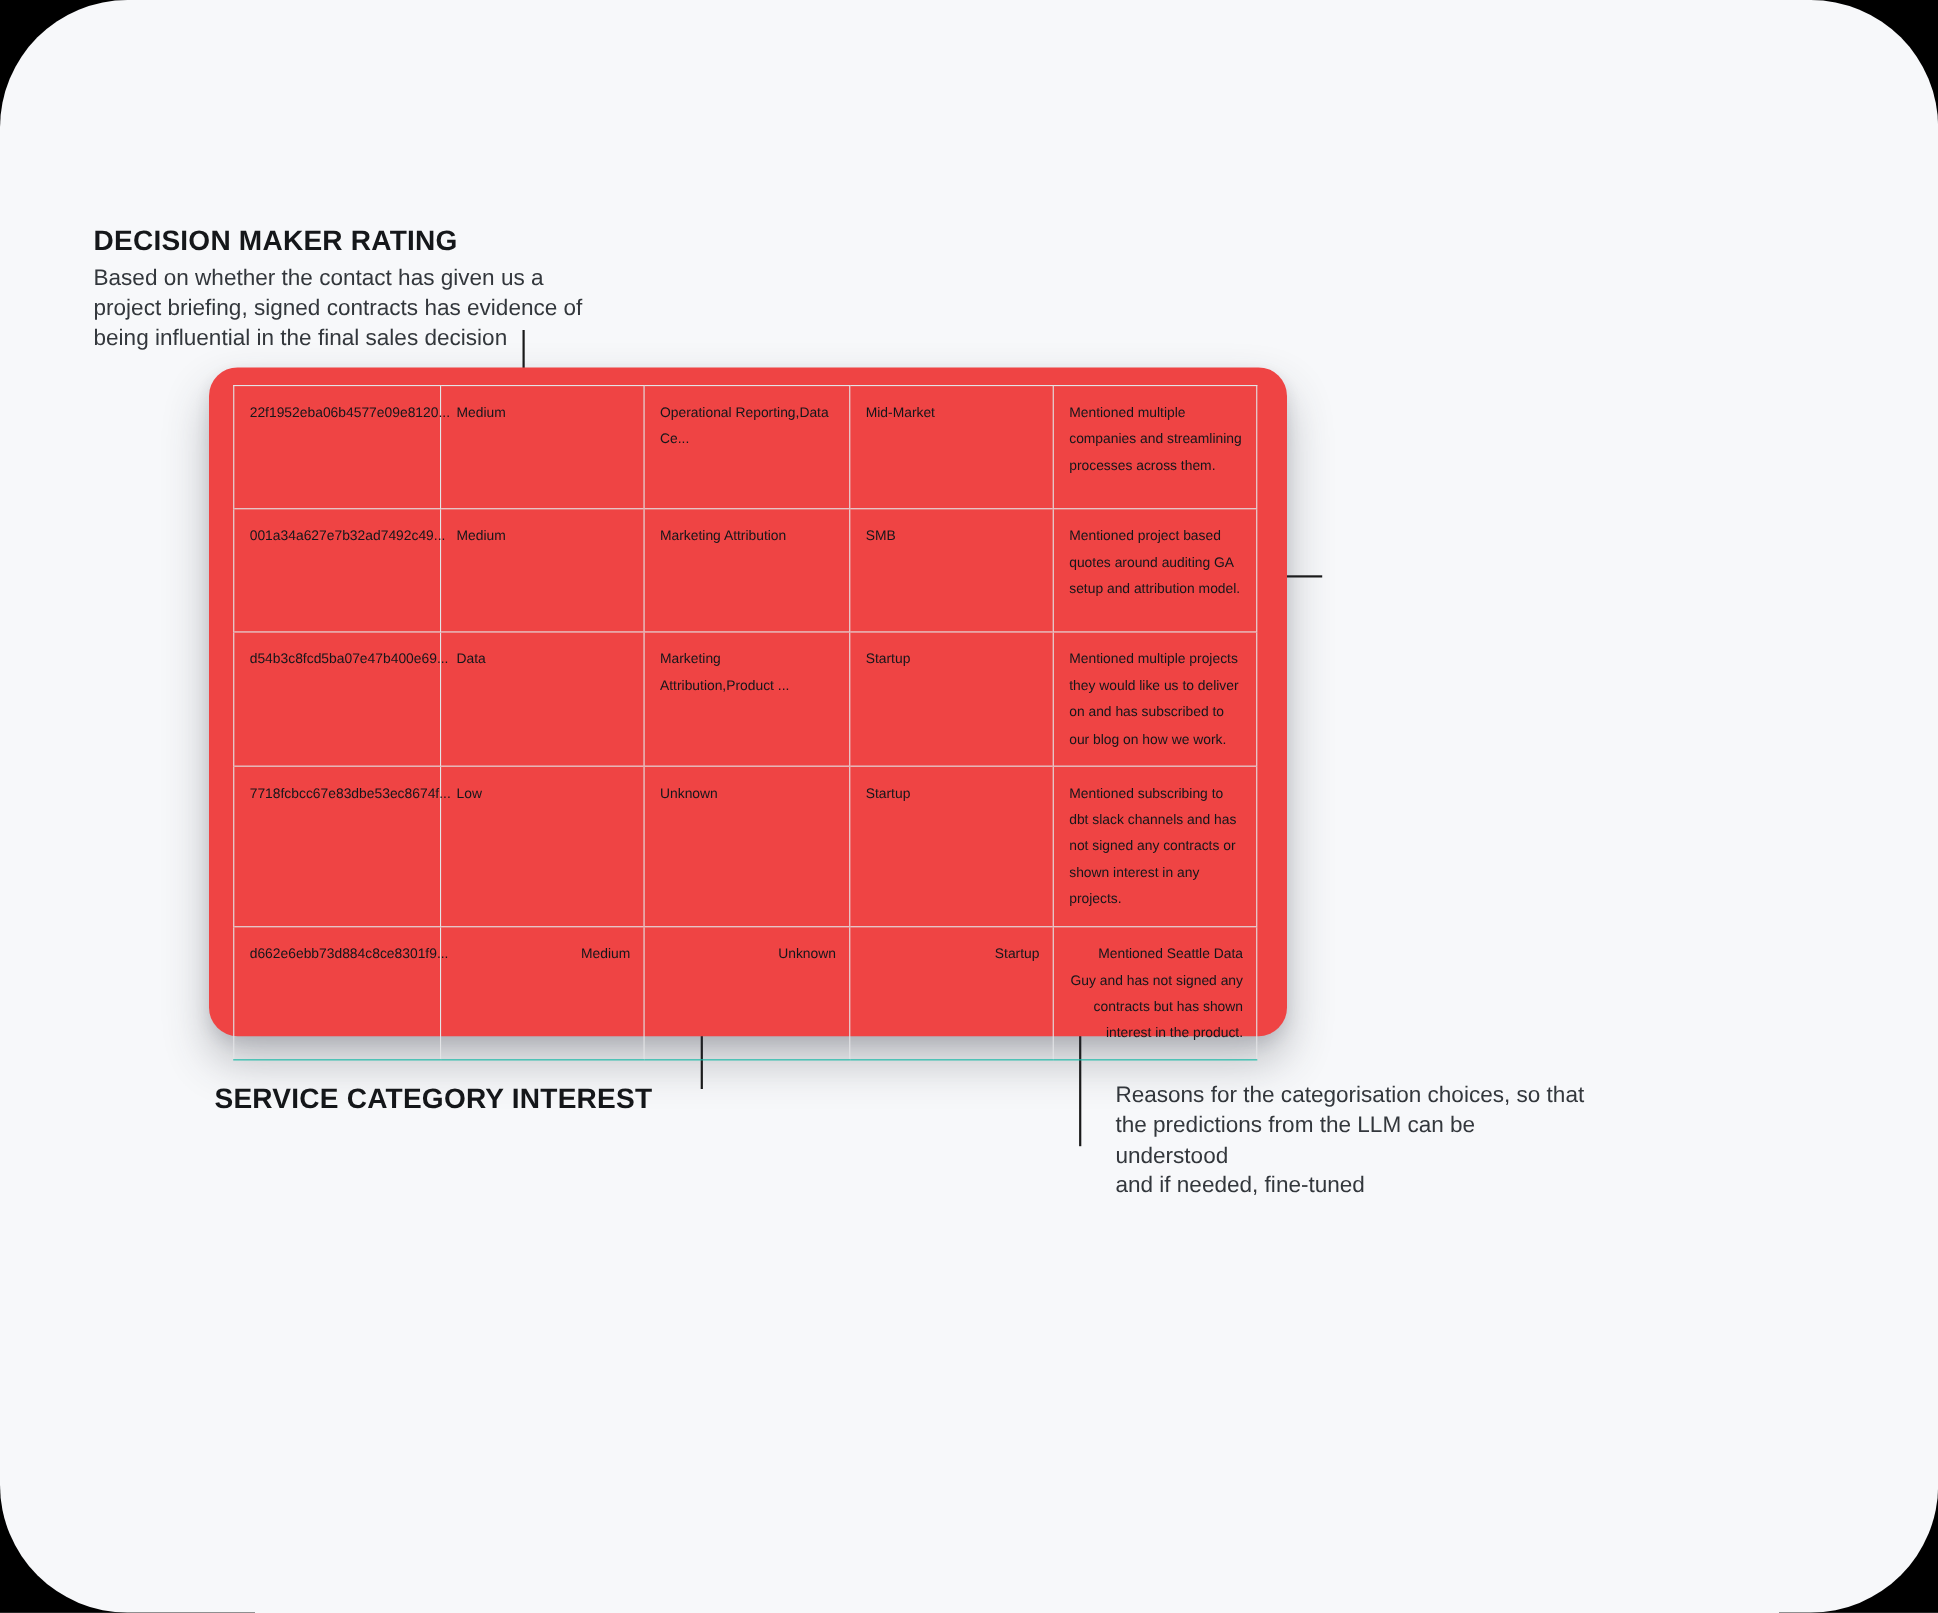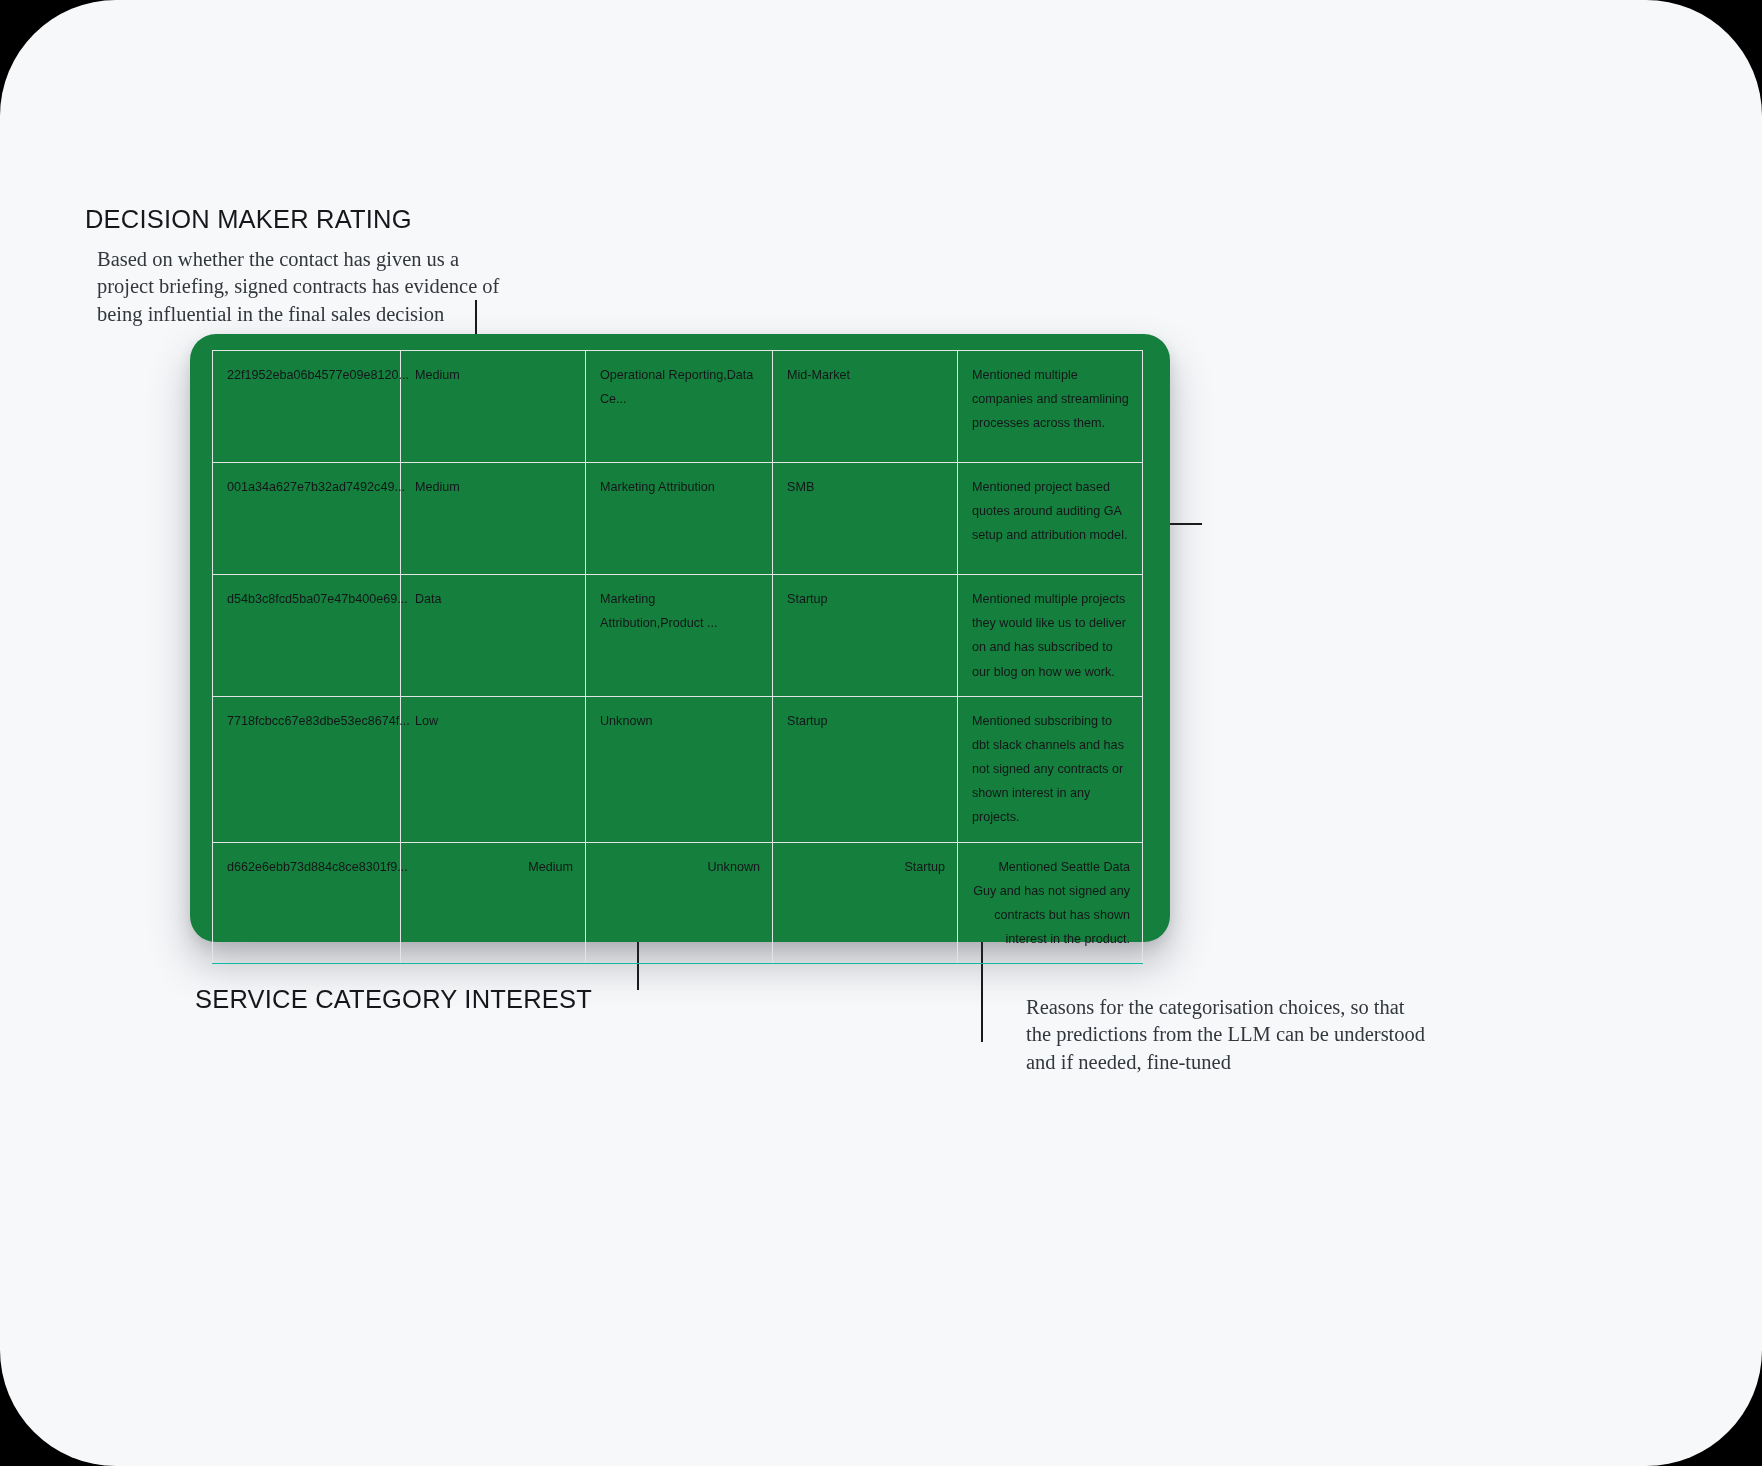--- a/index.html
+++ b/index.html
@@ -21,32 +21,31 @@
     background: #f7f8fa;
     border-radius: 116px;
     overflow: hidden;
   }
 
   
   .anno { position: absolute; color: #1c1e21; }
   .anno .anno-title {
     font-size: 25.5px;
     letter-spacing: 0.2px;
-    font-weight: 400;
+    font-weight: 700;
     color: #15171a;
     margin: 0 0 5px 0;
     white-space: nowrap;
   }
   .anno .anno-body {
     font-size: 20.5px;
     line-height: 1.34;
     color: #33373c;
-    margin: 12px;
+    margin: 0;
     white-space: pre-line;
-    font-family: Liberation Serif, serif;
   }
 
   #anno-decision-maker { left: 85px; top: 205px; width: 470px; text-align: left; }
   #anno-organisation   { left: 1222px; top: 458px; width: 300px; text-align: left; }
   #anno-service        { left: 195px; top: 985px; width: 420px; text-align: left; }
   #anno-prediction     { left: 1014px; top: 982px; width: 430px; text-align: left; }
 
   
   .arrow { position: absolute; }
   .arrow .shaft { position: absolute; background: #1a1a1a; }
@@ -90,21 +89,21 @@
     border-left: 7.5px solid transparent;
     border-right: 7.5px solid transparent;
     border-bottom: 20px solid #1a1a1a;
   }
 
   
   #table-card {
     position: absolute;
     left: 190px; top: 334px;
     width: 980px; height: 608px;
-    background: #15803d;
+    background: #ef4444;
     border-radius: 26px;
     box-shadow: 0 22px 42px rgba(50,52,62,0.30),
                 0 6px 14px rgba(50,52,62,0.12);
   }
   #data-table {
     position: absolute;
     left: 22px; top: 16px;
     width: 930px;
     border-collapse: collapse;
     table-layout: fixed;

